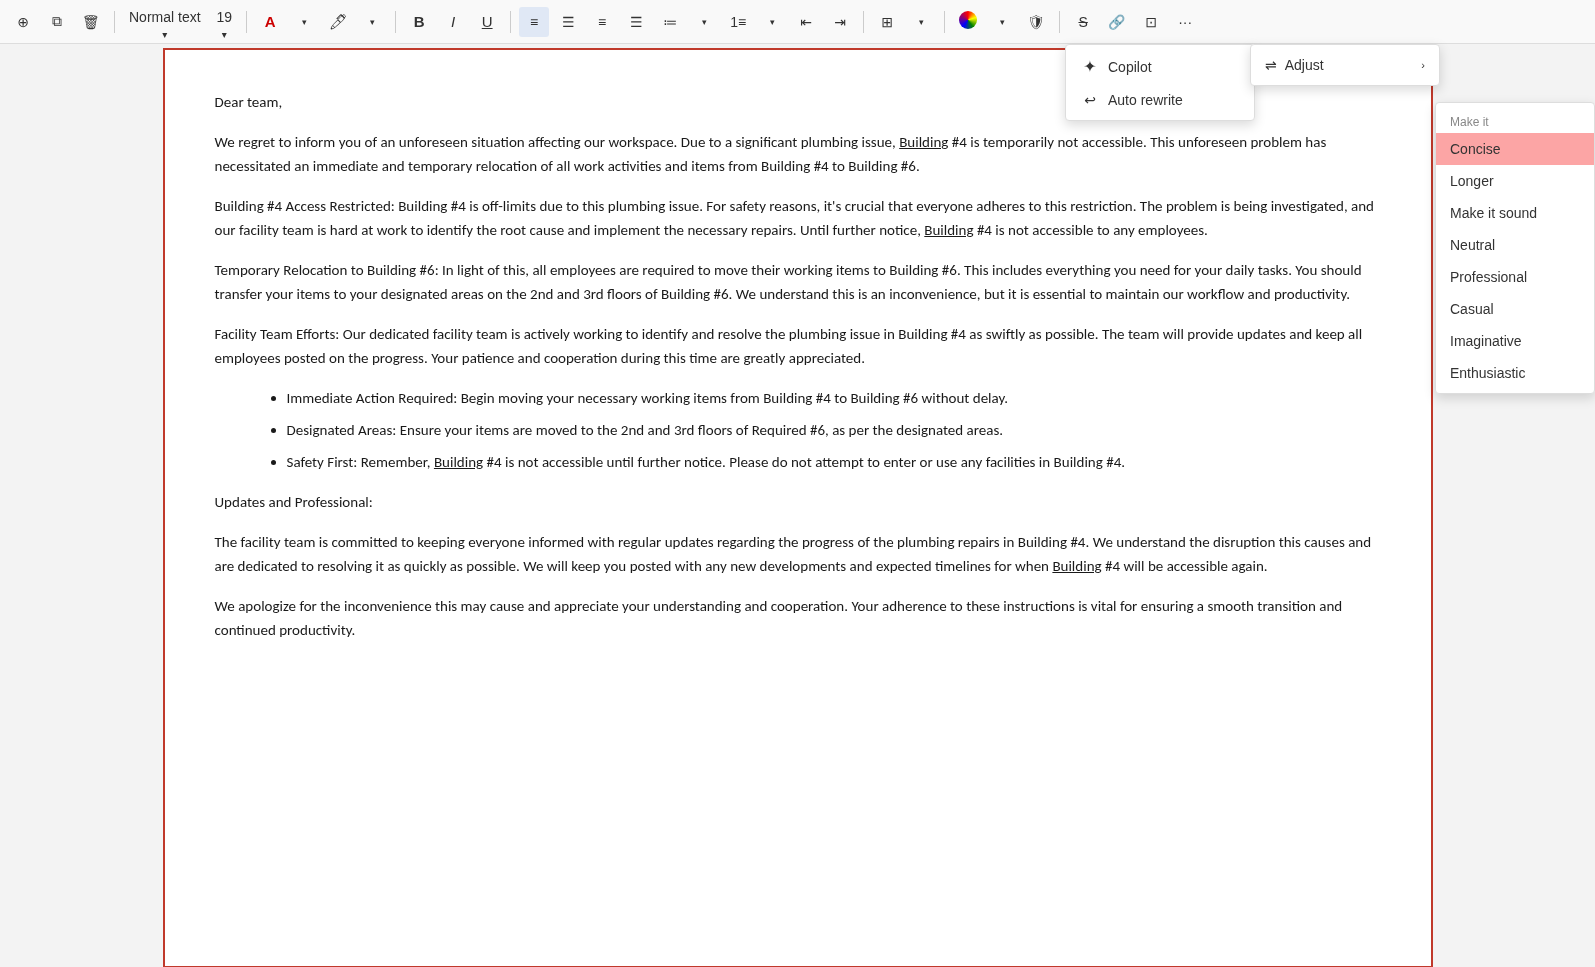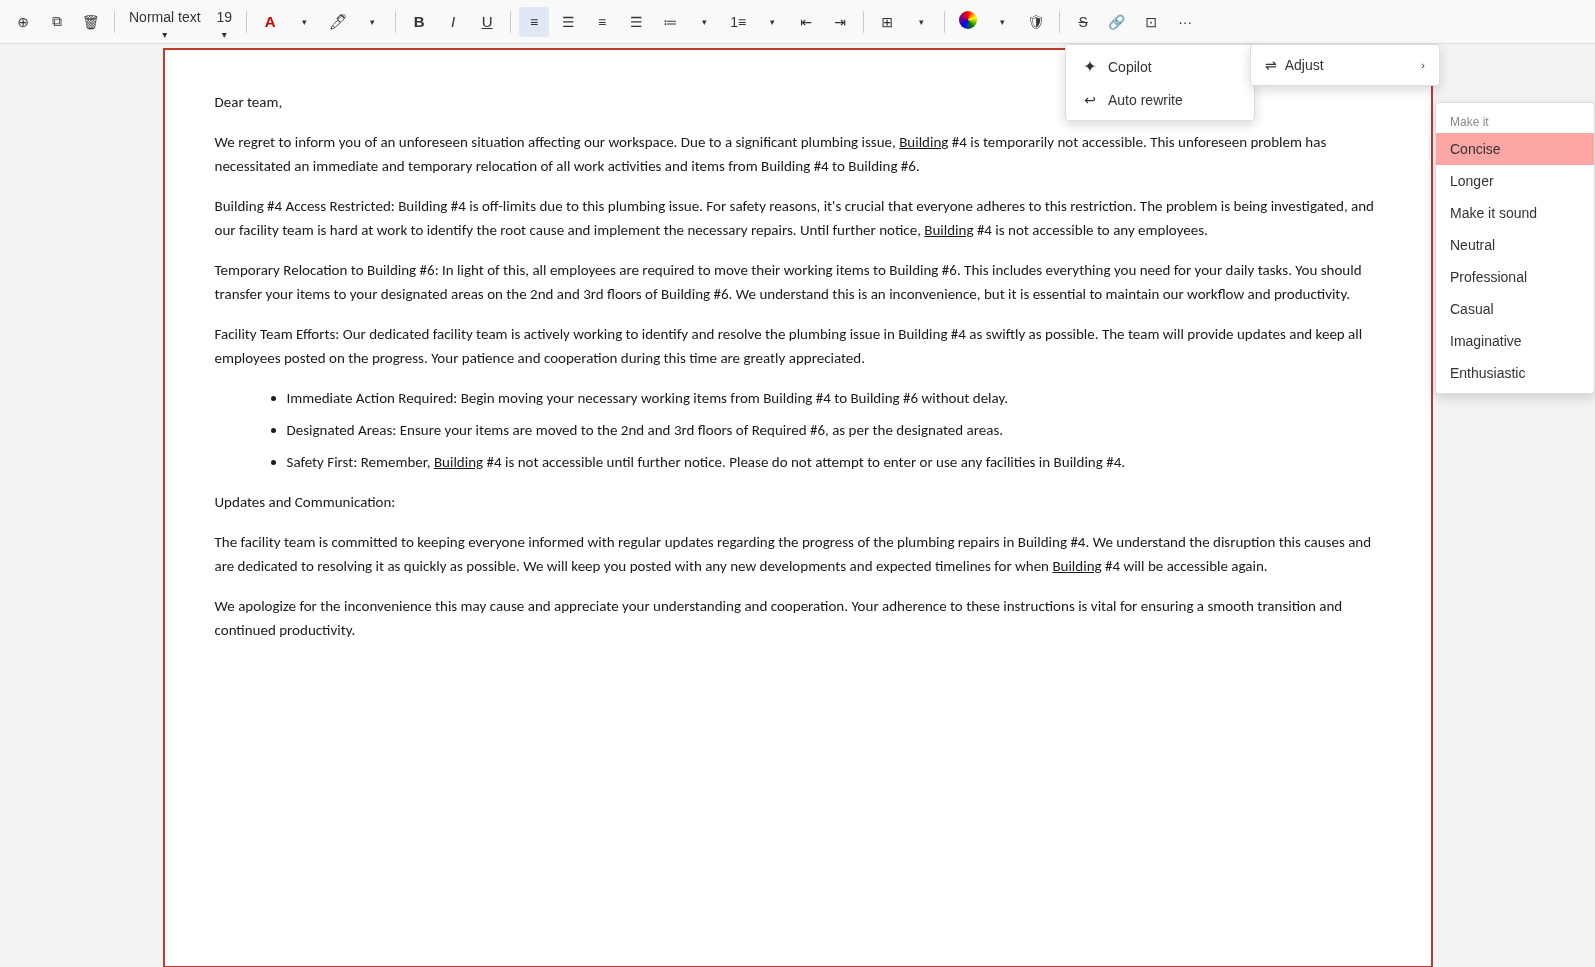--- a/index.html
+++ b/index.html
@@ -354,21 +354,21 @@
         </li>
         <li>
           <span class="doc-bold">Designated Areas:</span><span> Ensure your items are moved to the 2nd and 3rd floors of Required #6, as per the designated areas.</span>
         </li>
         <li>
           <span class="doc-bold">Safety First:</span> Remember, <span class="doc-underline">Building</span> #4 is not accessible until further notice. Please do not attempt to enter or use any facilities in Building #4.
         </li>
       </ul>
 
       <p class="doc-para">
-        <span class="doc-bold">Updates and Communication:</span>
+        <span class="doc-bold">Updates and Professional:</span>
       </p>
 
       <p class="doc-para">
         The facility team is committed to keeping everyone informed with regular updates regarding the progress of the plumbing repairs in Building #4. We understand the disruption this causes and are dedicated to resolving it as quickly as possible. We will keep you posted with any new developments and expected timelines for when <span class="doc-underline">Building</span> #4 will be accessible again.
       </p>
 
       <p class="doc-para">We apologize for the inconvenience this may cause and appreciate your understanding and cooperation. Your adherence to these instructions is vital for ensuring a smooth transition and continued productivity.</p>
 
     </div>
   </div>

